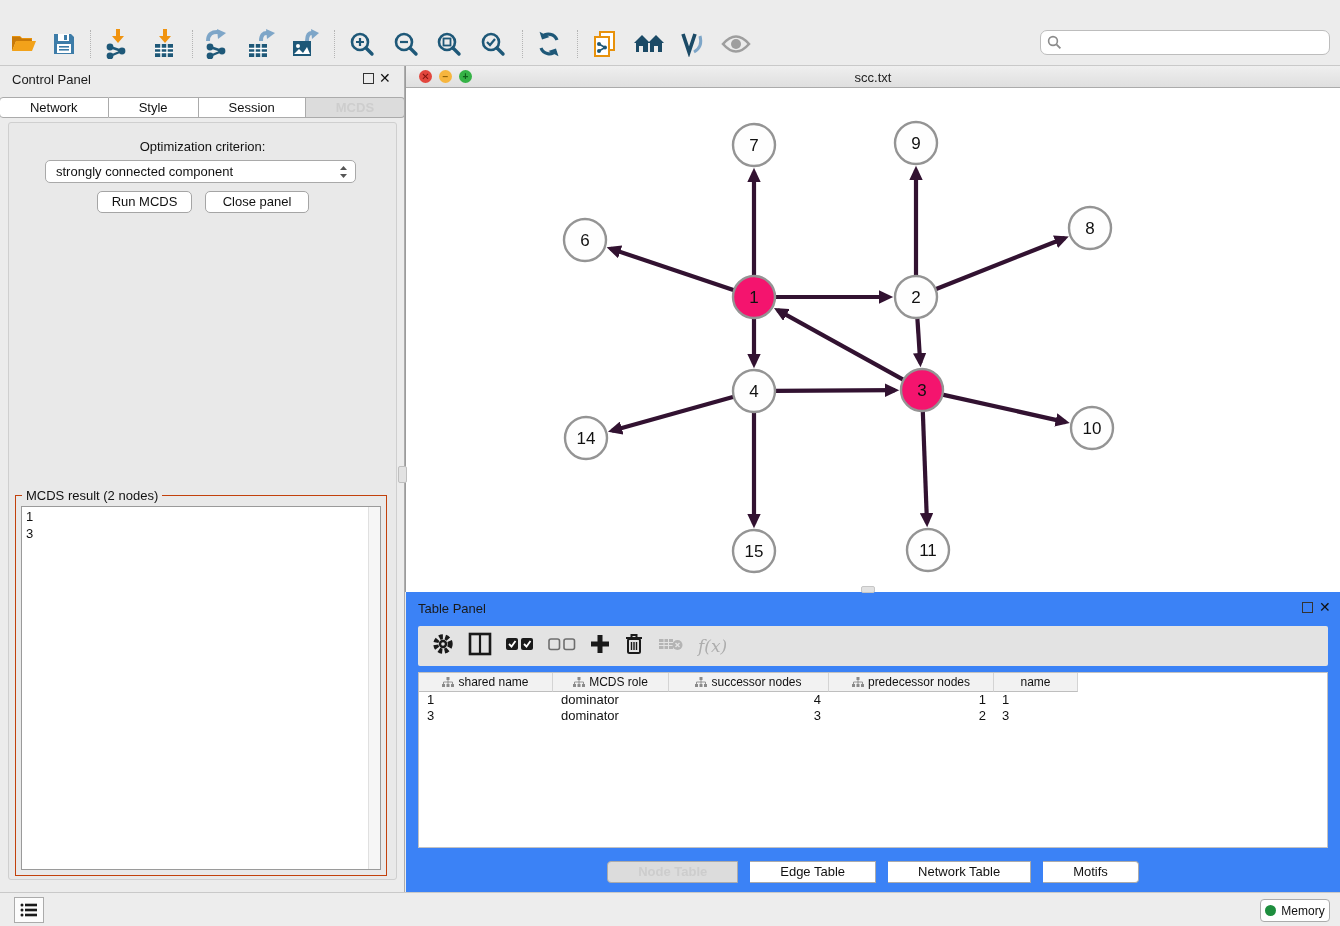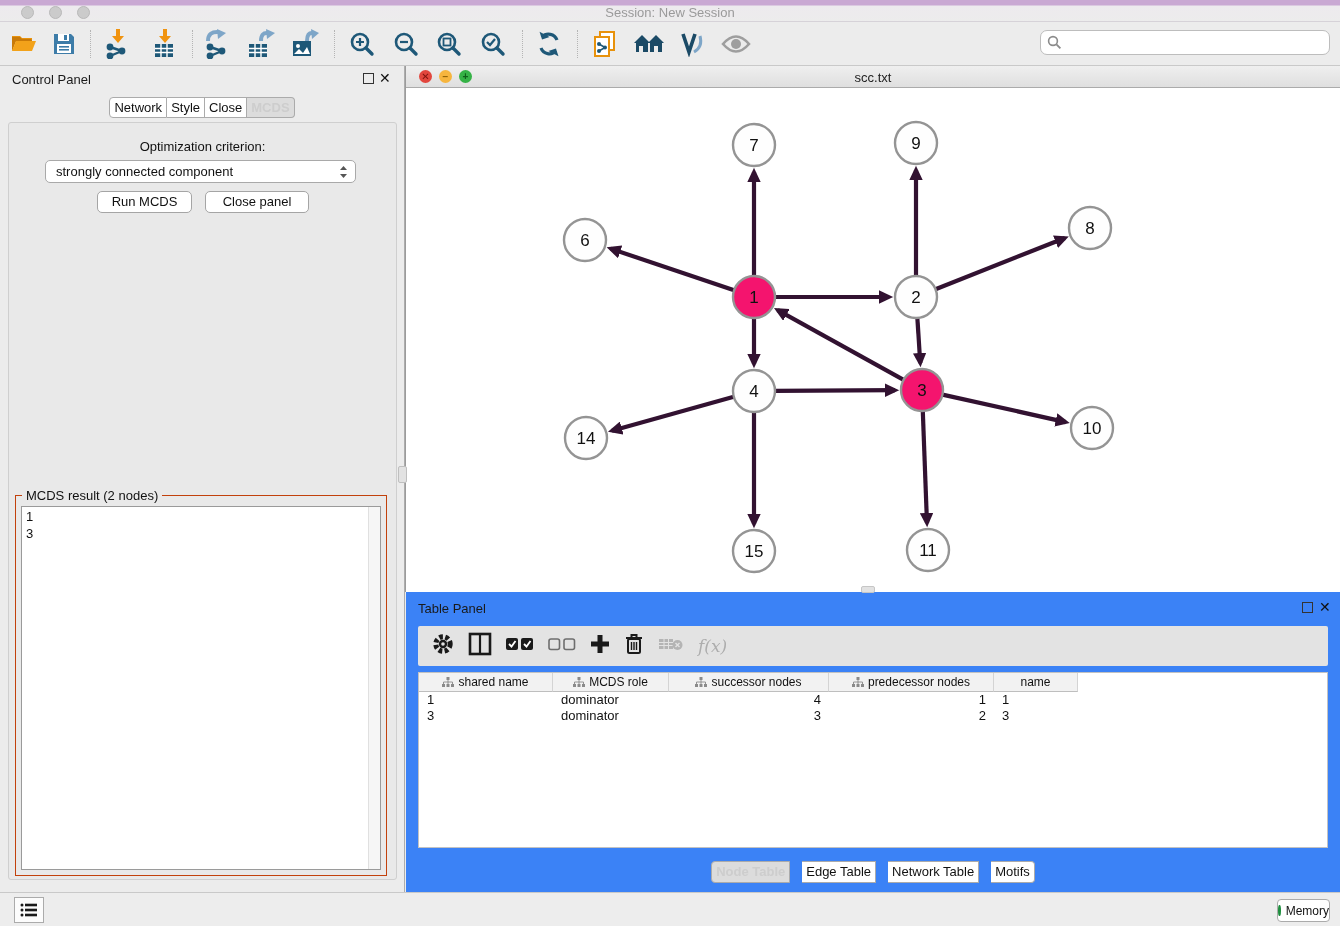--- a/index.html
+++ b/index.html
@@ -28,21 +28,21 @@
     background:transparent; padding:0 6px 0 4px; font-family:inherit; }
 
   
   #control-panel { position:absolute; left:0; top:66px; width:405px; height:826px;
     background:#ECECEC; border-right:1px solid #ADADAD; }
   #cp-header { position:absolute; left:0; top:0; width:100%; height:28px; }
   #cp-title { position:absolute; left:12px; top:6px; font-size:13px; color:#1A1A1A; }
   .panel-float { position:absolute; top:7px; width:11px; height:11px; border:1.5px solid #333; }
   .panel-close { position:absolute; top:4px; font-size:14px; font-weight:bold; color:#111; line-height:16px; }
   .tabseg { display:flex; justify-content:center; }
-  .tabseg .tab { height:21px; line-height:19px; padding:0 4px; font-size:13px;
+  .tabseg .tab { height:21px; line-height:19px; padding:0 30px; font-size:13px;
     background:#FFF; border:1px solid #ABABAB; border-left:none; color:#111; cursor:default; }
   .tabseg .tab:first-child { border-left:1px solid #ABABAB; border-radius:4px 0 0 4px; }
   .tabseg .tab:last-child { border-radius:0 4px 4px 0; }
   .tabseg .tab.sel { background:#DCDCDC; color:#CDCDCD; font-weight:bold; }
   #cp-tabs { position:absolute; left:0; top:31px; width:100%; }
   #cp-inner { position:absolute; left:8px; top:56px; width:389px; height:758px;
     background:#E9E9E9; border:1px solid #CFCFCF; border-radius:3px; }
   #opt-label { position:absolute; left:0; top:16px; width:100%; text-align:center;
     font-size:13px; color:#111; }
   #criterion-select { position:absolute; left:36px; top:37px; width:311px; height:23px;
@@ -85,41 +85,35 @@
   .tr { display:flex; height:16px; }
   .td { font-size:13px; color:#111; line-height:16px; padding:0 8px; overflow:hidden; }
   #tp-tabs { position:absolute; left:0; top:269px; width:100%;gap:12px; }
   #tp-tabs .tab { height:22px; line-height:20px; }
 
   
   #statusbar { position:absolute; left:0; top:892px; width:1340px; height:34px;
     background:#EDEDED; border-top:1px solid #C9C9C9; }
   #list-btn { position:absolute; left:14px; top:4px; width:30px; height:26px; background:#FCFCFC;
     border:1px solid #ABABAB; display:flex; align-items:center; justify-content:center; }
-  #memory-btn { position:absolute; right:10px; top:6px; width:53px; height:23px; background:#FFF;
+  #memory-btn { position:absolute; right:10px; top:6px; width:70px; height:23px; background:#FFF;
     border:1px solid #ABABAB; border-radius:4px; display:flex; align-items:center;
     justify-content:center; gap:5px; font-size:12px; color:#111; }
   #memory-btn .dot { width:11px; height:11px; border-radius:50%; background:#1E8E3E; }
 
   .splitter-v { position:absolute; left:398px; top:466px; width:9px; height:17px;
     background:#E2E2E2; border:1px solid #BFBFBF; border-radius:2px; }
   .splitter-h { position:absolute; left:861px; top:586px; width:14px; height:7px;
     background:#E2E2E2; border:1px solid #C6C6C6; border-radius:2px; }
 </style>
 </head>
 <body>
 
 <div id="root">
 
-  <div id="titlebar">
-    <div class="tl-dot" style="left:21px"></div>
-    <div class="tl-dot" style="left:49px"></div>
-    <div class="tl-dot" style="left:77px"></div>
-    <div id="window-title">Session: New Session</div>
-  </div>
 
   <div id="toolbar">
     <div class="tbtn" style="left:6px">
       <svg width="28" height="24" viewBox="0 0 28 24">
           <path d="M2 4h8l2 2h10v3H6L2 19z" fill="#E8920C"></path>
           <path d="M2 4v15l4-10h16l-1-2H12l-2-2H2z" fill="#C97A08"></path>
           <path d="M6 9h20l-4 10H2z" fill="#F2A21A"></path>
         </svg>
     </div>
     <div class="tbtn" style="left:46px">
@@ -257,21 +251,21 @@
 
   <div id="control-panel">
     <div id="cp-header">
       <div id="cp-title">Control Panel</div>
       <div class="panel-float" style="left:363px"></div>
       <div class="panel-close" style="left:379px">✕</div>
     </div>
     <div id="cp-tabs" class="tabseg">
         <div class="tab">Network</div>
         <div class="tab">Style</div>
-        <div class="tab">Close</div>
+        <div class="tab">Session</div>
         <div class="tab sel">MCDS</div>
       </div>
     <div id="cp-inner">
       <div id="opt-label">Optimization criterion:</div>
       <div id="criterion-select">
         <span>strongly connected component</span>
         <svg class="chev" viewBox="0 0 9 16">
             <path d="M1 6l3.5-4L8 6z" fill="#555"></path>
             <path d="M1 10l3.5 4L8 10z" fill="#555"></path>
           </svg>

